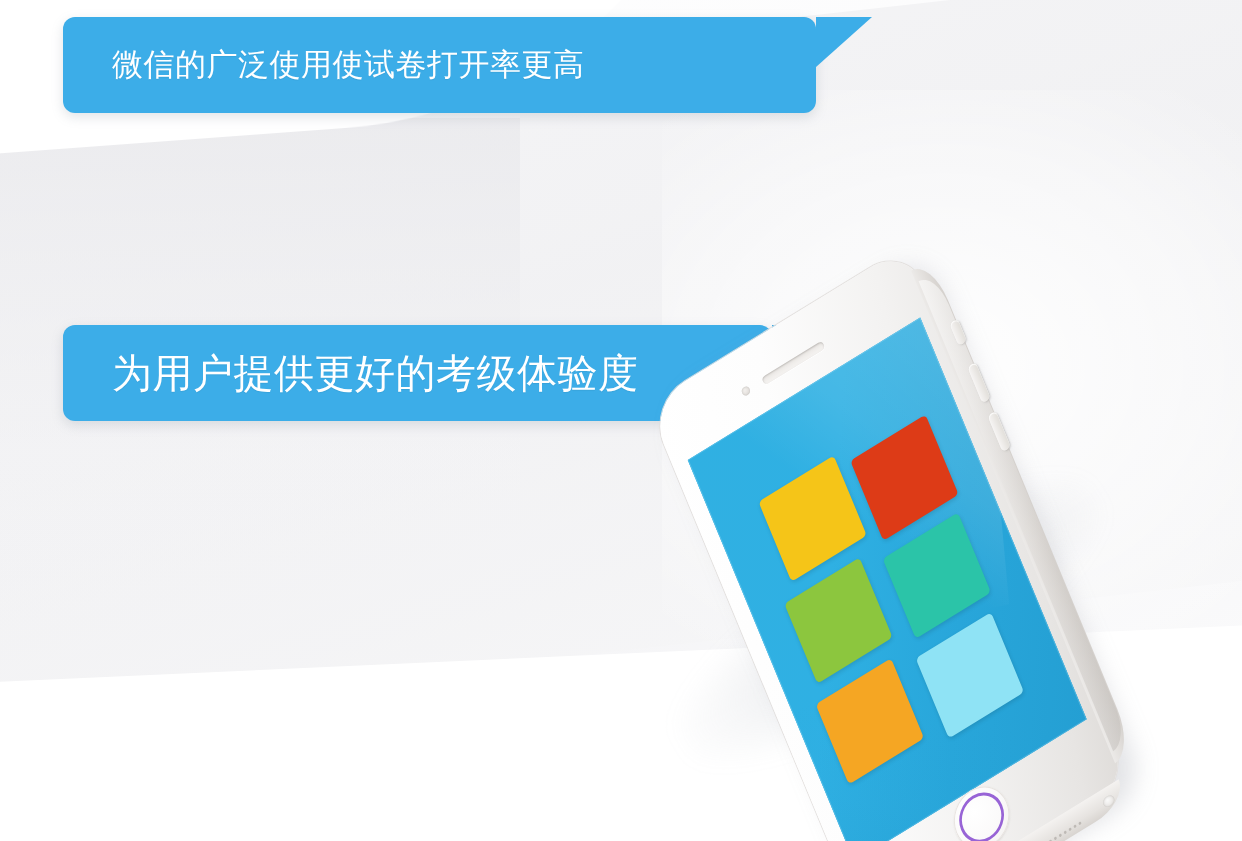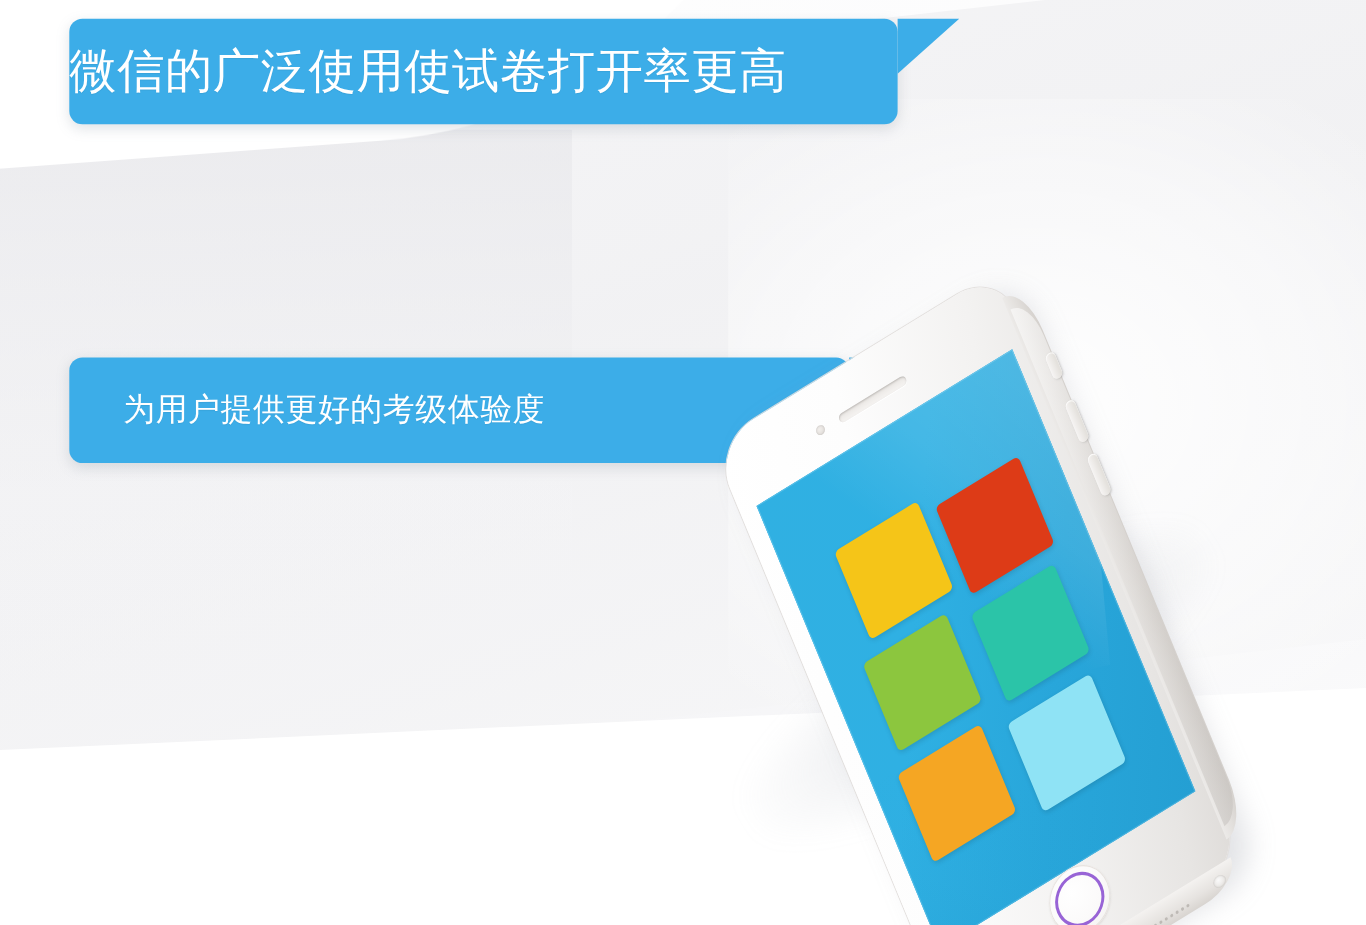--- a/index.html
+++ b/index.html
@@ -81,39 +81,39 @@
     letter-spacing: .5px;
     text-shadow: 0 1px 1px rgba(0,0,0,.06);
   }
   .bubble-tail {
     position: absolute;
     width: 0; height: 0;
     border-style: solid;
   }
 
   #bubble-1 { left: 63px; top: 17px; width: 753px; height: 96px; }
-  #bubble-1 .bubble-text { font-size: 43px; }
+  #bubble-1 .bubble-text { font-size: 31px; margin-left: 49px; }
   #bubble-1 .bubble-tail {
     right: -56px; top: 0px;
     border-width: 0 56px 50px 0;
     border-color: transparent transparent #3cade8 transparent;
     transform: scaleY(-1);
   }
 
   #bubble-2 { left: 63px; top: 172px; width: 710px; height: 96px; }
   #bubble-2 .bubble-text { font-size: 39px; margin-left: 48px; }
   #bubble-2 .bubble-tail {
     right: -50px; top: 0px;
     border-width: 0 50px 48px 0;
     border-color: transparent transparent #3cade8 transparent;
     transform: scaleY(-1);
   }
 
   #bubble-3 { left: 63px; top: 325px; width: 709px; height: 96px; }
-  #bubble-3 .bubble-text { font-size: 29px; margin-left: 49px; }
+  #bubble-3 .bubble-text { font-size: 40px; margin-left: 49px; }
   #bubble-3 .bubble-tail {
     right: -50px; top: 0px;
     border-width: 0 50px 48px 0;
     border-color: transparent transparent #3cade8 transparent;
     transform: scaleY(-1);
   }
 
   
   #phone-wrap {
     position: absolute;

